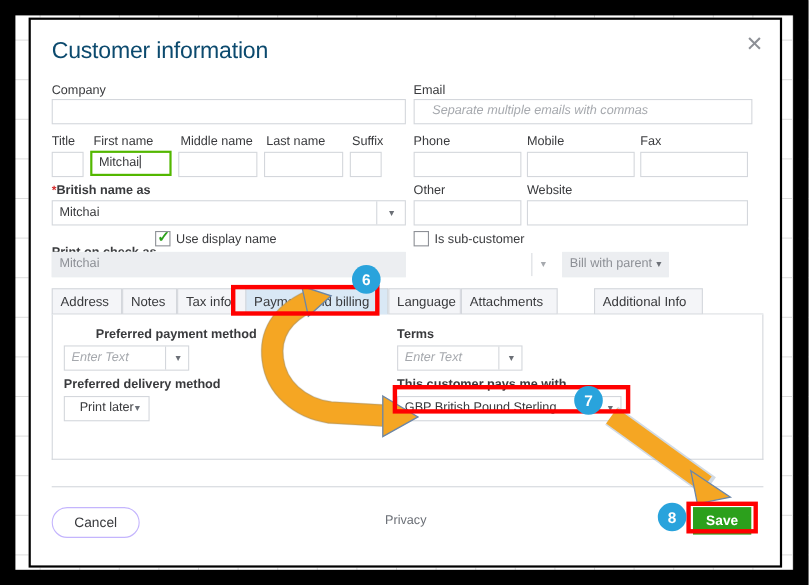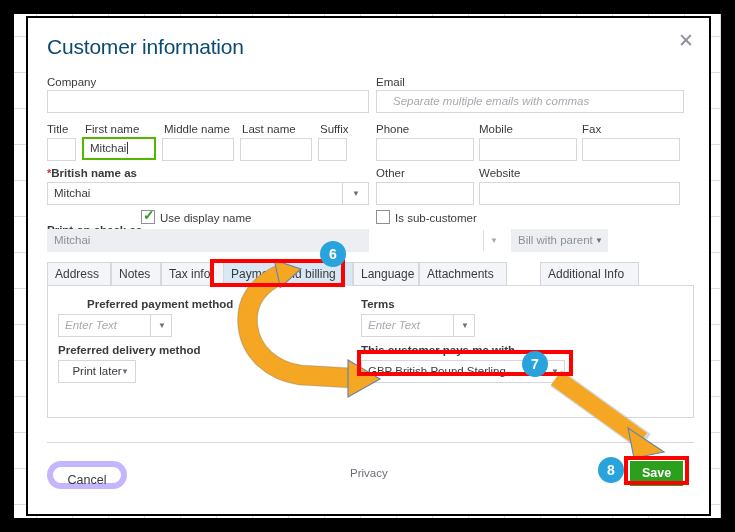--- a/index.html
+++ b/index.html
@@ -129,21 +129,21 @@
   }
 
   
   .footer-rule {
     position: absolute; left: 19px; top: 424px; width: 647px;
     height: 1px; background: #d4d7dc;
   }
   .btn-cancel {
     position: absolute; left: 19px; top: 443px;
     width: 80px; height: 28px;
-    border: 6px solid #c4b5fd; border-radius: 14px;
+    border: 1px solid #c4b5fd; border-radius: 14px;
     background: #ffffff;
     font-size: 12.5px; color: #393a3d;
     text-align: center; line-height: 26px;
     cursor: pointer;
   }
   .privacy {
     position: absolute; left: 322px; top: 449px;
     font-size: 11.5px; color: #6b6f76; cursor: pointer;
   }
   .btn-save {

